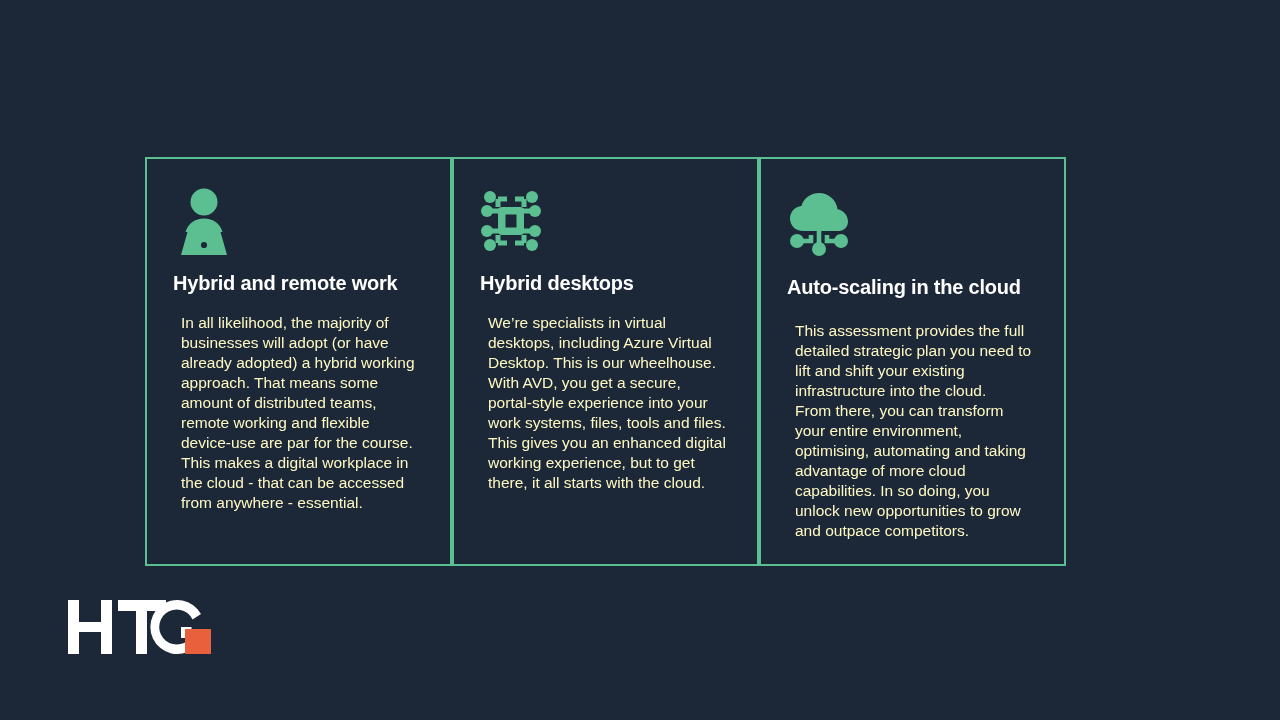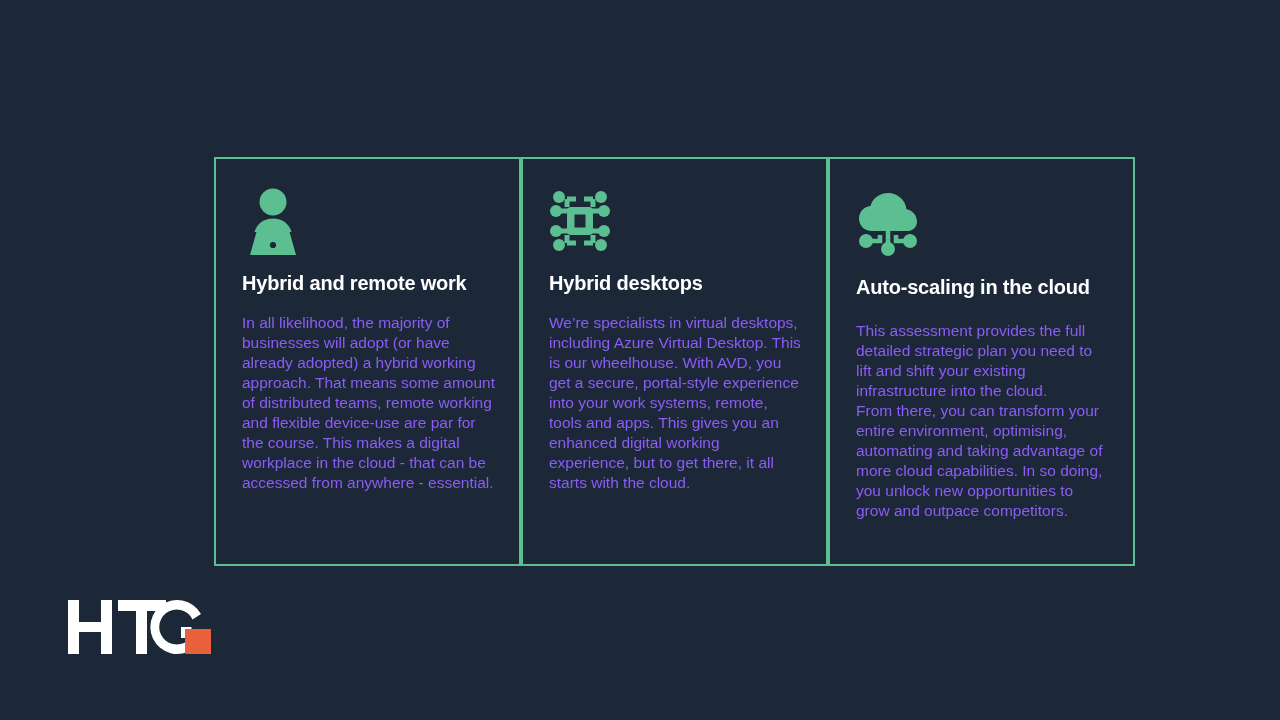--- a/index.html
+++ b/index.html
@@ -32,21 +32,21 @@
     line-height: 1.1;
   }
 
   #cards {
     position: absolute;
     left: 145px;
     top: 157px;
     width: 990px;
     height: 409px;
     display: flex;
-    justify-content: flex-end;
+    justify-content: flex-start;
   }
 
   .card {
     width: 307px;
     height: 409px;
     box-sizing: border-box;
     border: 2px solid #5cbf92;
     position: relative;
   }
 
@@ -66,23 +66,23 @@
     font-weight: bold;
     color: #ffffff;
     letter-spacing: -0.2px;
     margin: 0 0 18px 0;
     line-height: 1.2;
   }
 
   .card-body {
     font-size: 15.5px;
     line-height: 20px;
-    color: #8b5cf6;
+    color: #fef9c3;
     white-space: pre-line;
-    margin: 0;
+    margin: 8px;
   }
 
   
   #card-3 .card-inner { padding-top: 30px; }
   #card-3 .card-title { margin-bottom: 22px; }
 
   #logo {
     position: absolute;
     left: 68px;
     top: 596px;
@@ -135,21 +135,21 @@
             <circle cx="52" cy="12" r="6"></circle>
             <circle cx="10" cy="60" r="6"></circle>
             <circle cx="52" cy="60" r="6"></circle>
             <circle cx="7" cy="26" r="6"></circle>
             <circle cx="7" cy="46" r="6"></circle>
             <circle cx="55" cy="26" r="6"></circle>
             <circle cx="55" cy="46" r="6"></circle>
           </g>
         </svg>
         <div class="card-title">Hybrid desktops</div>
-        <div class="card-body">We’re specialists in virtual desktops, including Azure Virtual Desktop. This is our wheelhouse. With AVD, you get a secure, portal-style experience into your work systems, remote, tools and apps. This gives you an enhanced digital working experience, but to get there, it all starts with the cloud.</div>
+        <div class="card-body">We’re specialists in virtual desktops, including Azure Virtual Desktop. This is our wheelhouse. With AVD, you get a secure, portal-style experience into your work systems, files, tools and files. This gives you an enhanced digital working experience, but to get there, it all starts with the cloud.</div>
       </div>
     </div>
 
     <div class="card" id="card-3">
       <div class="card-inner">
         <svg class="card-icon" viewBox="0 0 76 72" aria-hidden="true">
           <path d="M16 42 C8.5 42 3 36.5 3 29.5 C3 23 8 17.5 14.5 17 C16.5 9.5 23.5 4 32 4 C41.5 4 49.5 11 50.5 20.2 C56.5 21.2 61 26.4 61 32.6 C61 37.8 57 42 52 42 Z" fill="#5cbf92"></path>
           <g stroke="#5cbf92" stroke-width="4.6" fill="none">
             <path d="M32 42 L32 58"></path>
             <path d="M14 52 L24 52 L24 46"></path>

